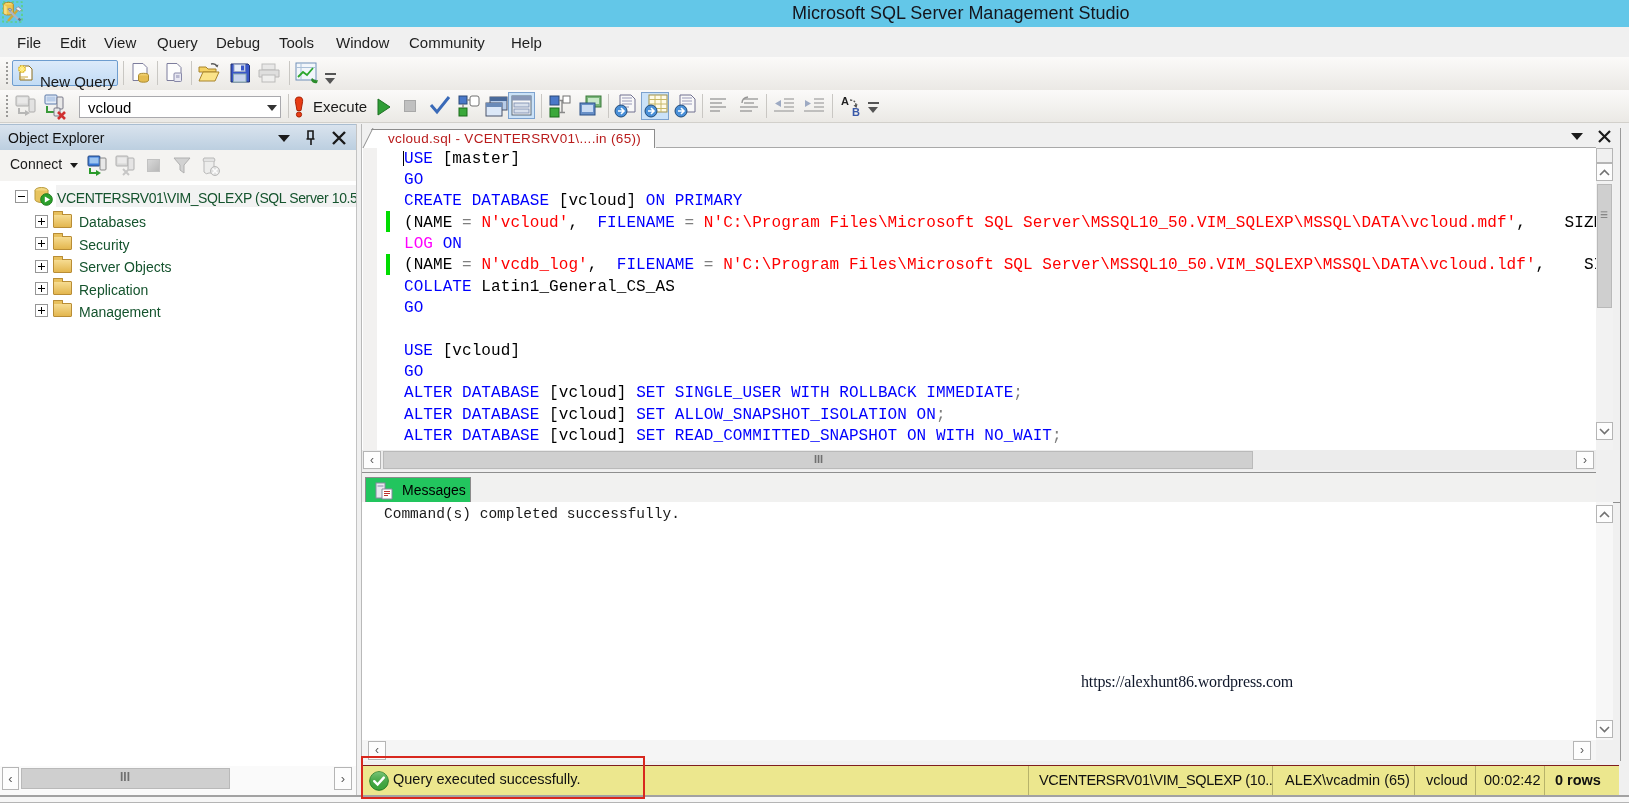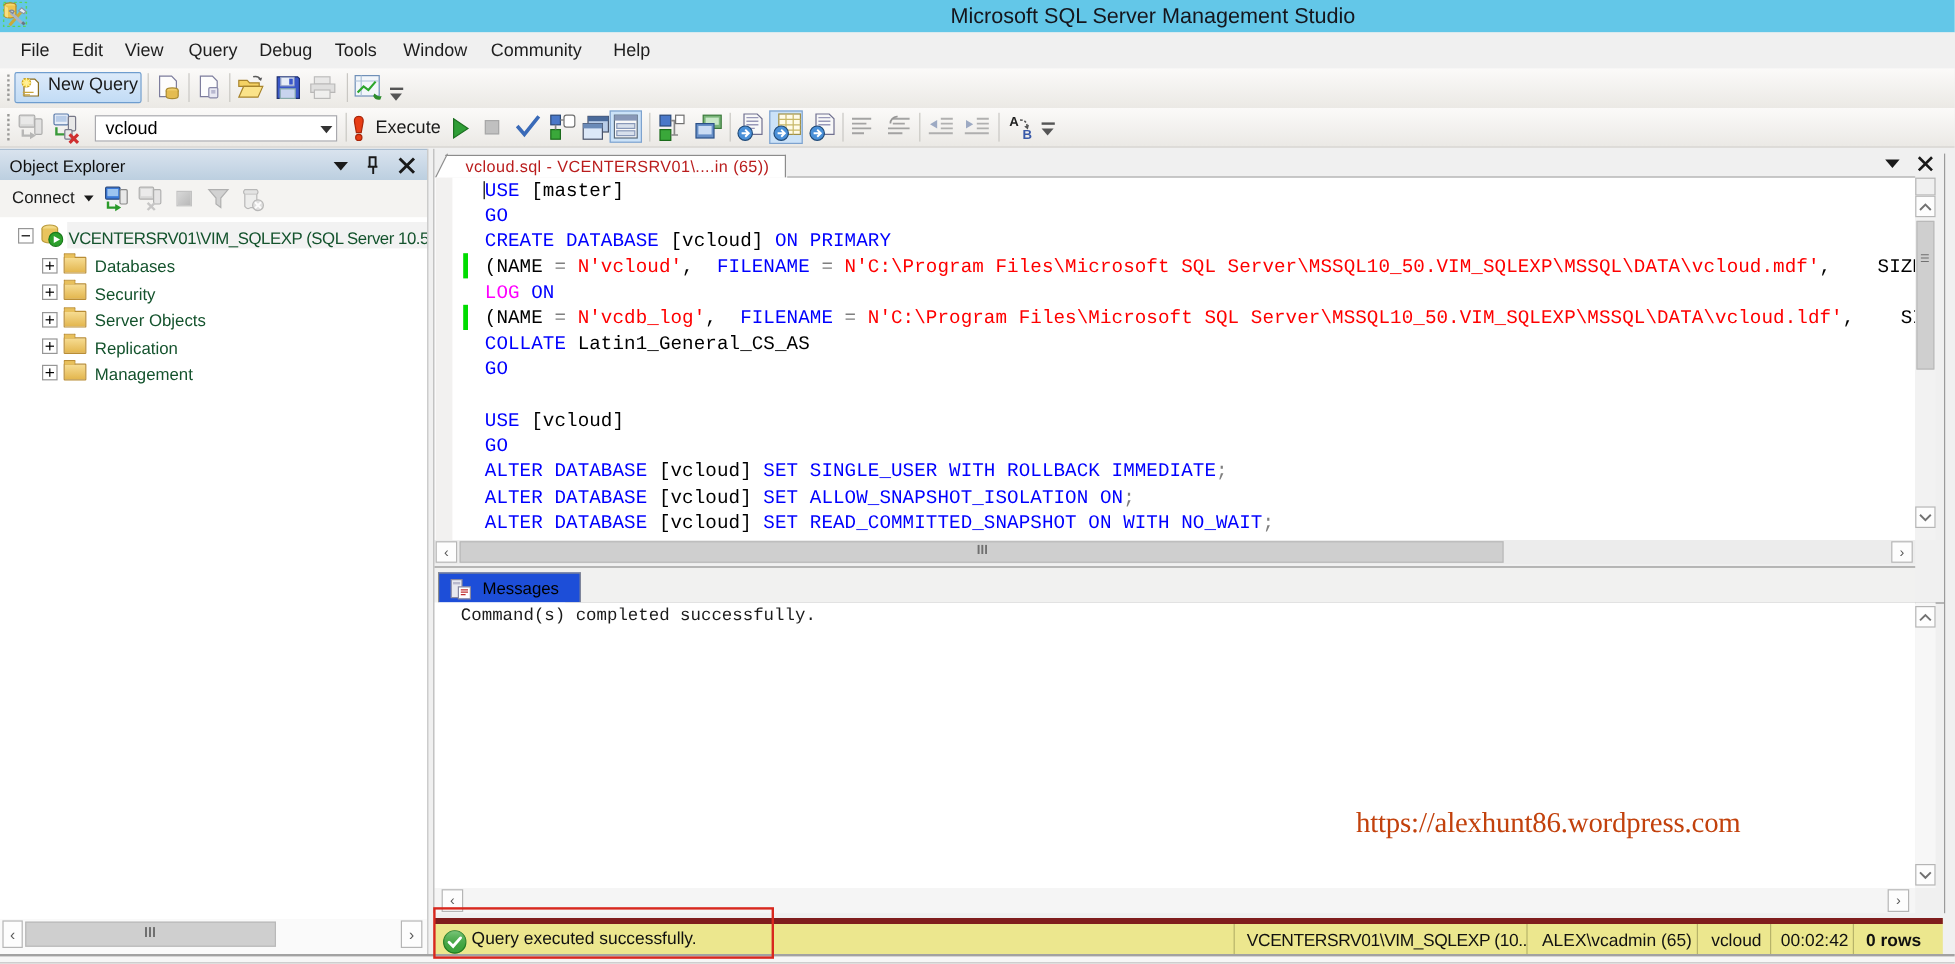--- a/index.html
+++ b/index.html
@@ -11,21 +11,21 @@
 #title-text { left:792px; top:3px; font-size:18px; color:#15151c; }
 
 #menubar { left:0; top:27px; width:1629px; height:30px; background:#f0f0f0; font-size:15px; color:#1e1e1e; }
 #menubar span { position:absolute; top:7px; }
 
 #toolbar1 { left:0; top:57px; width:1629px; height:33px; background:linear-gradient(#fbfaf9,#ebe9e5); }
 #toolbar2 { left:0; top:90px; width:1629px; height:33px; background:linear-gradient(#fbfaf9,#ebe9e5); border-bottom:1px solid #d2d0cb; }
 .grip { width:4px; border-left:2px dotted #9a9997; }
 .tsep { width:1px; background:#c9c7c3; }
 #newquery { left:12px; top:60px; width:106px; height:26px; background:linear-gradient(#dceafa,#c2dcf5); border:1px solid #6e9dcf; border-radius:2px; font-size:15px; color:#1a1a1a; }
-#newquery span { position:absolute; left:27px; top:1px; }
+#newquery span { position:absolute; left:27px; top:12px; }
 #combo { left:79px; top:96px; width:202px; height:22px; background:#fff; border:1px solid #a9a9ad; }
 #combo .txt { position:absolute; left:8px; top:2px; font-size:15px; color:#000; }
 #combo .da { position:absolute; right:3px; top:8px; width:0; height:0; border-left:5px solid transparent; border-right:5px solid transparent; border-top:6px solid #333; }
 .toollabel { font-size:15px; color:#1a1a1a; }
 
 #oe-header { left:0; top:124px; width:356px; height:26px; background:linear-gradient(#d9e3ee,#bccfe0); border-top:1px solid #a9bdd1; }
 #oe-header .t { position:absolute; left:8px; top:5px; font-size:14px; color:#101010; }
 #oe-connectbar { left:0; top:150px; width:356px; height:31px; background:#f4f3f1;text-align:right; }
 #oe-tree { left:0; top:181px; width:356px; height:585px; background:#fff; overflow:hidden; }
 #oe-right-border { left:356px; top:124px; width:1px; height:672px; background:#c3c3c3; }
@@ -41,27 +41,27 @@
 .gripmark { position:absolute; color:#707070; }
 
 #tabrow { left:362px; top:124px; width:1255px; height:24px; background:#f0f0f0; }
 #doctab { left:371px; top:129px; width:284px; height:19px; background:#fff; border-top:1px solid #8c8c8c; border-right:1px solid #8c8c8c; }
 #doctab .t { position:absolute; left:17px; top:1px; font-size:13.5px; font-weight:normal; color:#b91c1c; white-space:nowrap; letter-spacing:0.33px; }
 #editor { left:362px; top:148px; width:1234px; height:302px; background:#fff; overflow:hidden; }
 #code { position:absolute; left:404px; top:148px; font-family:"Liberation Mono", monospace; font-size:16px; line-height:21.33px; white-space:pre; letter-spacing:0.07px; color:#000; }
 #code .k { color:#0000fe;margin-top:28px; } #code .s { color:#fe0000; } #code .m { color:#fe00fe; } #code .o { color:#7f7f7f; }
 .greenbar { position:absolute; left:24px; width:4px; background:#00dc00; }
 #messages-tabrow { left:362px; top:472px; width:1234px; height:30px; background:#f1f1f0; border-top:1px solid #8f8f8f; }
-#msgtab { left:365px; top:477px; width:119px; height:25px; background:#1d4ed8; border:1px solid #8c8c8c; border-bottom:none; }
+#msgtab { left:365px; top:477px; width:106px; height:25px; background:#22c55e; border:1px solid #8c8c8c; border-bottom:none; }
 #msgtab .t { position:absolute; left:36px; top:4px; font-size:14px; color:#000; }
 #messages-body { left:362px; top:502px; width:1234px; height:238px; background:#fff; }
 #msgtext { position:absolute; left:384px; top:506px; font-family:"Liberation Mono", monospace; font-size:14.5px; color:#1a1a1a; }
-#watermark { position:absolute; left:1130px; top:672.5px; font-family:"Liberation Serif", serif; font-size:24px; color:#c2410c; letter-spacing:-0.15px; }
-
-#statusbar { left:362px; top:765px; width:1257px; height:30px; background:#ece78e; border-top:5px solid #7f1d1d; font-size:14.5px; color:#111; }
+#watermark { position:absolute; left:1081px; top:672.5px; font-family:"Liberation Serif", serif; font-size:16px; color:#0f172a; letter-spacing:-0.15px; }
+
+#statusbar { left:362px; top:765px; width:1257px; height:30px; background:#ece78e; border-top:1px solid #7f1d1d; font-size:14.5px; color:#111; }
 .scell { position:absolute; top:0; height:30px; border-left:1px solid #b7b36a; overflow:hidden; white-space:nowrap; }
 .scell span { position:absolute; top:6px; white-space:nowrap; }
 #redrect { left:361px; top:756px; width:284px; height:43px; border:2px solid #d8281e; background:transparent; z-index:50; }
 #bottomstrip { left:0; top:795px; width:1629px; height:8px; background:#f6f6f6; border-top:2px solid #a2a2a2; border-bottom:1px solid #b4b4b4; }
 </style>
 </head>
 <body>
 <div class="abs" id="titlebar"></div>
 <svg class="abs" style="left:2px; top:1px;" width="22" height="23" viewBox="0 0 22 23">
   <rect x="1" y="1" width="19" height="20" fill="none" stroke="#5ad45a" stroke-width="1.2" stroke-dasharray="2.2 2.2"></rect>

